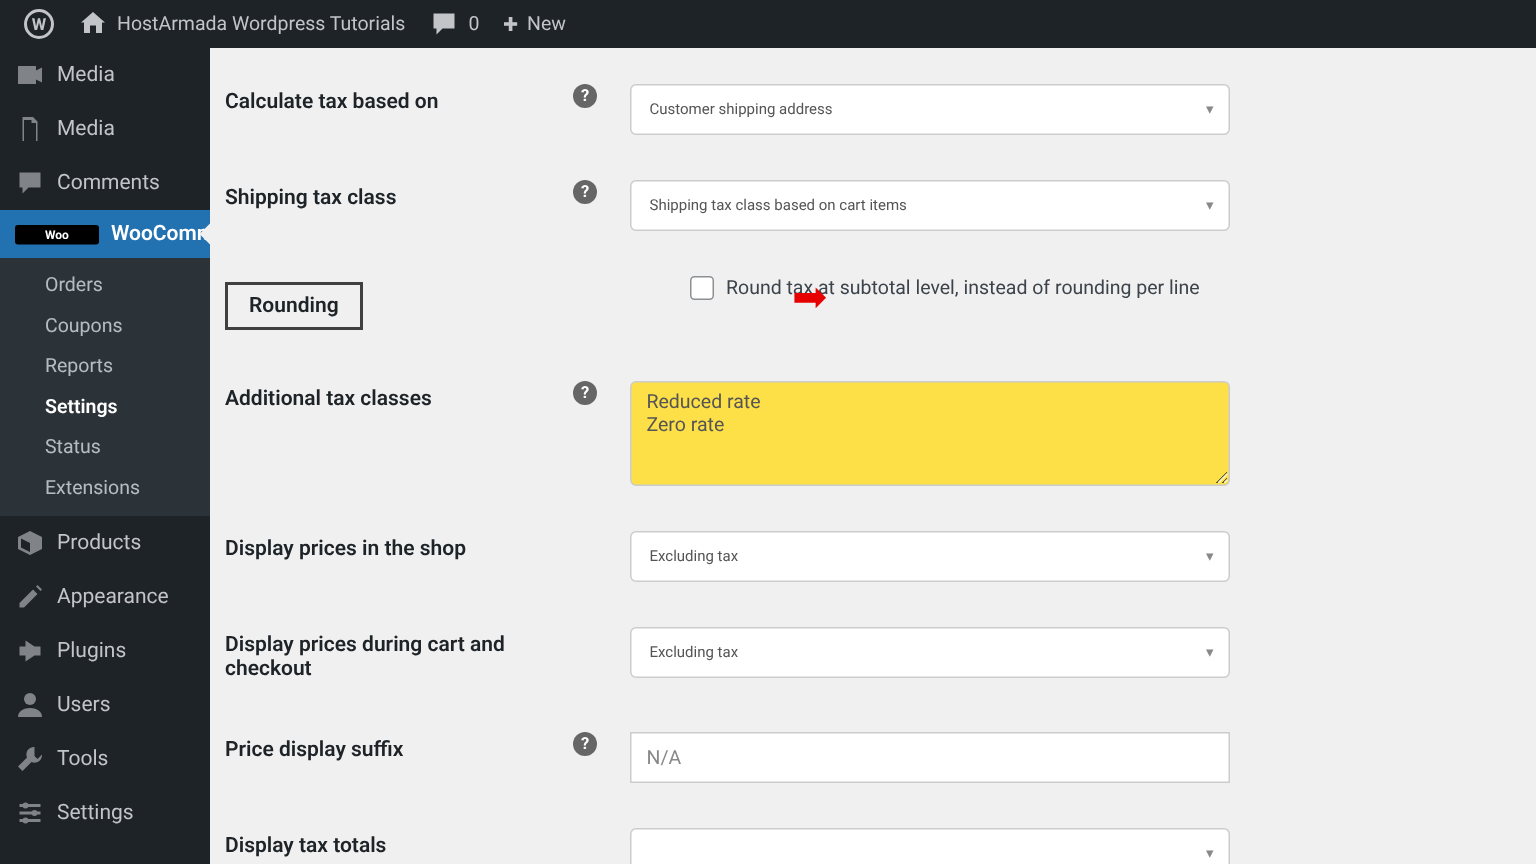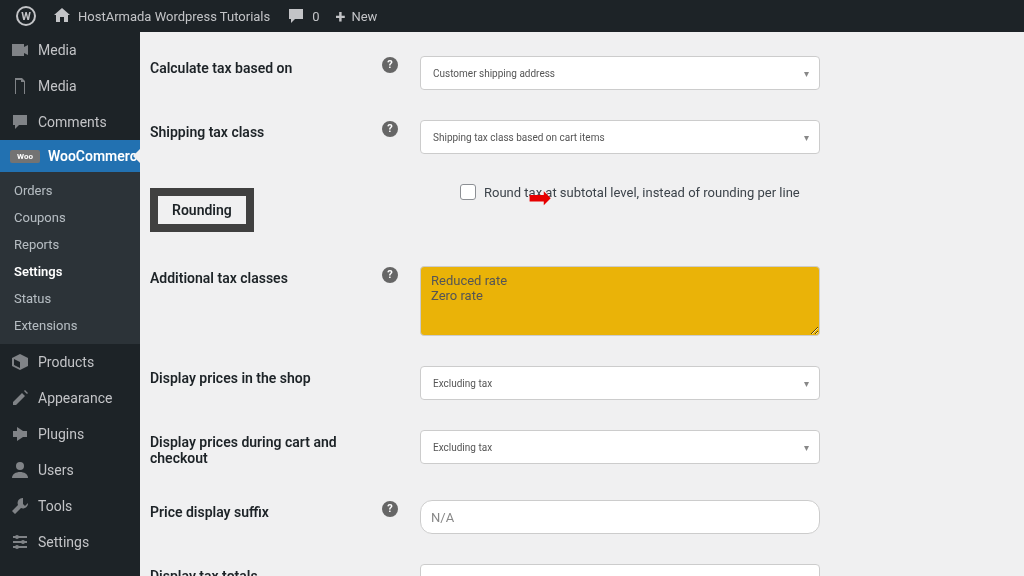--- a/index.html
+++ b/index.html
@@ -10,40 +10,40 @@
 .wp-logo { width: 20px; height: 20px; border-radius: 50%; border: 2px solid #c3c4c7; display: flex; align-items: center; justify-content: center; font-weight: bold; font-size: 11px; }
 
 .wrap { display: flex; height: calc(100% - 32px); }
 
 .sidebar { width: 140px; background: #1d2327; color: #c3c4c7; overflow-y: auto; flex-shrink: 0; }
 .menu-item { display: flex; align-items: center; padding: 8px 10px; font-size: 14px; cursor: pointer; gap: 8px; color: #c3c4c7; }
 .menu-item.current { background: #2271b1; color: #fff; position: relative; }
 .menu-item.current::after { content: ""; position: absolute; right: -1px; top: 50%; transform: translateY(-50%); border: 8px solid transparent; border-right-color: #f0f0f1; }
 .menu-icon { width: 20px; height: 20px; display: flex; align-items: center; justify-content: center; opacity: 0.6; }
 .submenu { background: #2c3338; padding: 5px 0; }
-.submenu-item { padding: 6px 12px 6px 14px; font-size: 13px; color: rgba(240,246,252,0.7); cursor: pointer; }
+.submenu-item { padding: 6px 12px 6px 30px; font-size: 13px; color: rgba(240,246,252,0.7); cursor: pointer; }
 .submenu-item.current { color: #fff; font-weight: 600; }
 
-.woo-badge { background: #737373; color: #fff; font-size: 8px; font-weight: bold; padding: 2px 7px; border-radius: 2px; }
+.woo-badge { background: #000000; color: #fff; font-size: 8px; font-weight: bold; padding: 2px 20px; border-radius: 2px; }
 
 .content { flex: 1; padding: 8px; overflow-y: auto; }
 .form-table { width: 100%; }
 .form-table th { width: 220px; text-align: left; padding: 18px 10px 18px 0; font-weight: 600; font-size: 14px; color: #1d2327; vertical-align: top; }
 .form-table td { padding: 14px 10px; vertical-align: top; }
 .help-tip { display: inline-block; width: 16px; height: 16px; border-radius: 50%; background: #666; color: #fff; text-align: center; line-height: 16px; font-size: 11px; font-weight: bold; cursor: help; vertical-align: middle; }
 
 .select-box { width: 400px; height: 34px; background: #fff; border: 1px solid #ccc; border-radius: 4px; padding: 0 30px 0 12px; display: flex; align-items: center; position: relative; font-size: 10px; color: #555; cursor: pointer; }
 .select-box::after { content: "▾"; position: absolute; right: 10px; color: #888; }
-.textarea-box { width: 400px; height: 70px; background: #eab308; border: 1px solid #ccc; border-radius: 4px; padding: 6px 10px; font-size: 13px; color: #555; resize: both; white-space: pre; overflow: auto; position: relative; }
-.input-box { width: 400px; height: 34px; background: #fff; border: 1px solid #ccc; border-radius: 12px; padding: 0 10px; display: flex; align-items: center; color: #888; font-size: 13px; }
+.textarea-box { width: 400px; height: 70px; background: #fde047; border: 1px solid #ccc; border-radius: 4px; padding: 6px 10px; font-size: 13px; color: #555; resize: both; white-space: pre; overflow: auto; position: relative; }
+.input-box { width: 400px; height: 34px; background: #fff; border: 1px solid #ccc; border-radius: 0; padding: 0 10px; display: flex; align-items: center; color: #888; font-size: 13px; }
 
 .checkbox-row { display: flex; align-items: center; gap: 8px; margin-left: 40px; }
 .checkbox { width: 16px; height: 16px; border: 1px solid #8c8f94; background: #fff; border-radius: 3px; cursor: pointer; }
 
-.highlight-box { border: 8px solid #404040; padding: 6px 14px; display: inline-block; background: #f0f0f1; }
+.highlight-box { border: 2px solid #404040; padding: 6px 14px; display: inline-block; background: #f0f0f1; }
 .arrow-annot { position: absolute; left: 378px; color: #e60000; font-size: 28px; line-height: 1; }
 
 svg { width: 20px; height: 20px; fill: currentColor; }
 </style>
 </head>
 <body>
 
 <div class="admin-bar">
   <div class="admin-bar-item">
     <div class="wp-logo">W</div>

